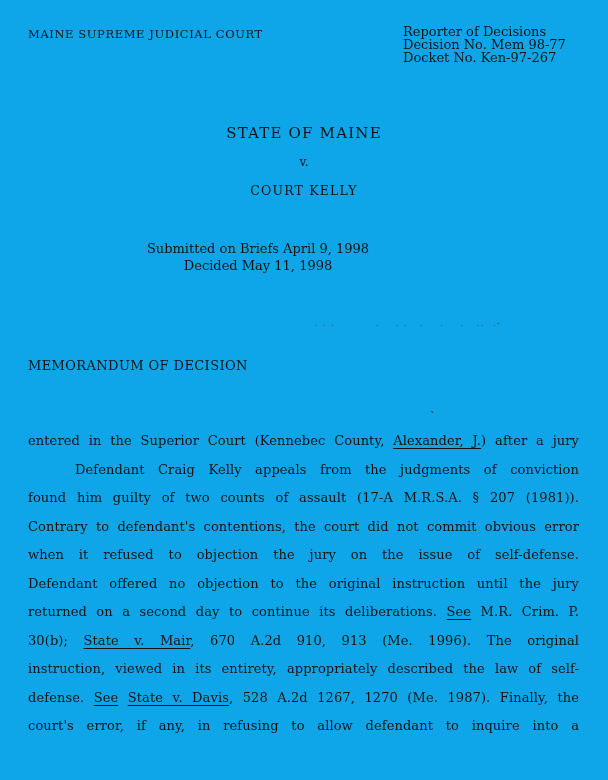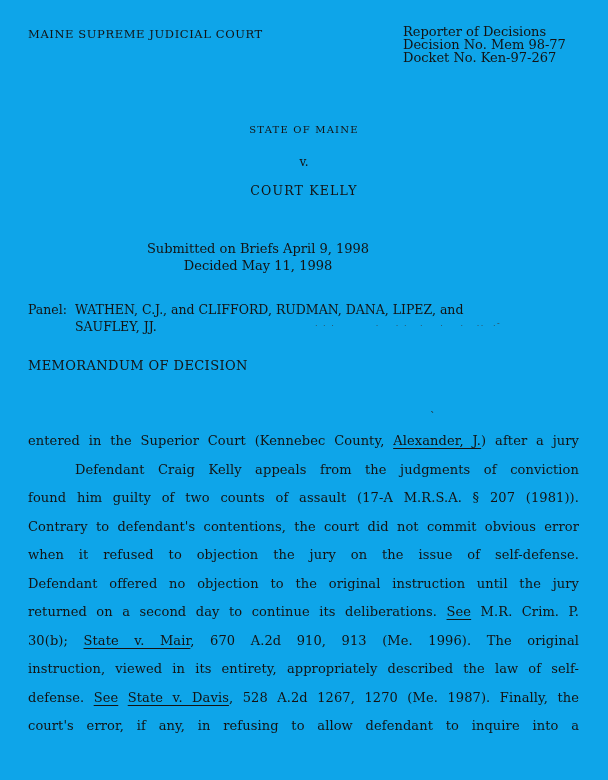--- a/index.html
+++ b/index.html
@@ -27,21 +27,21 @@
   .reporter {
     left: 403px; top: 25px;
     font-size: 13px;
     line-height: 13px;
     white-space: nowrap;
   }
   .cap-line {
     left: 0; width: 608px;
     text-align: center;
   }
-  .cap-plaintiff { top: 124px; font-size: 10px; letter-spacing: 1.2px; }
+  .cap-plaintiff { top: 124px; font-size: 15px; letter-spacing: 1.2px; }
   .cap-versus    { top: 155px; font-size: 12px; }
   .cap-defendant { top: 183px; font-size: 12.5px; letter-spacing: 1.2px; }
 
   .dates {
     left: 0; top: 240px; width: 516px;
     text-align: center;
     font-size: 13px;
     line-height: 17px;
   }
 
@@ -107,27 +107,20 @@
 
   <div class="abs cap-line cap-versus">v.</div>
 
   <div class="abs cap-line cap-defendant">COURT KELLY</div>
 
   <div class="abs dates">
     <div>Submitted on Briefs April 9, 1998</div>
     <div>Decided May 11, 1998</div>
   </div>
 
-  <div class="abs panel">
-    <span class="panel-label">Panel:</span>
-    <span class="panel-names">
-      <div>WATHEN, C.J., and CLIFFORD, RUDMAN, DANA, LIPEZ, and</div>
-      <div>SAUFLEY, JJ.</div>
-    </span>
-  </div>
 
   <div class="abs panel-artifact">. . .          .    . .   .    .    .   ..  .-</div>
 
   <div class="abs memo-heading">MEMORANDUM OF DECISION</div>
 
   <div class="abs stray-tick">`</div>
 
   <div class="abs body-text">
       <div class="bline"><span>entered in the Superior Court (Kennebec County, </span><span class="u">Alexander, J.</span><span>) after a jury</span></div>
       <div class="bline indent"><span>Defendant Craig Kelly appeals from the judgments of conviction</span></div>

